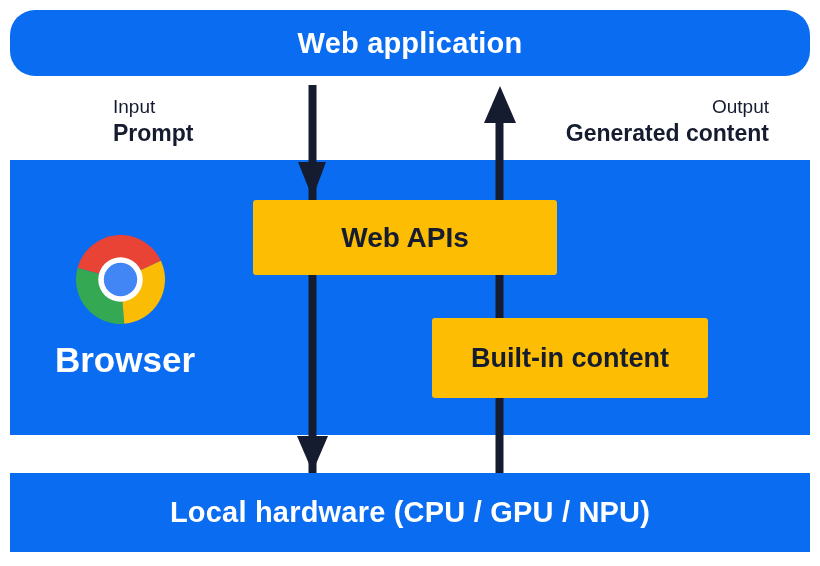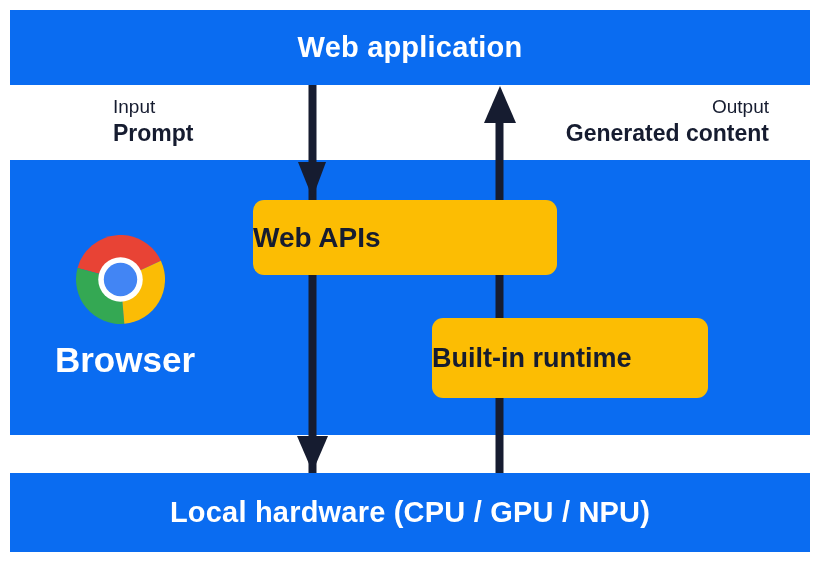--- a/index.html
+++ b/index.html
@@ -12,36 +12,36 @@
   }
   .layer{
     position:absolute;left:10px;width:800px;
     background:#0a6cf1;
     z-index:1;
     display:flex;align-items:center;justify-content:center;
   }
   .layer-title{
     color:#ffffff;font-weight:700;font-size:29px;letter-spacing:.2px;
   }
-  #layer-top{top:10px;height:75px;}
+  #layer-top{top:10px;height:66px;border-radius:25px;}
   #layer-middle{top:160px;height:275px;}
   #layer-bottom{top:473px;height:79px;}
 
   .io-label{position:absolute;top:96px;z-index:2;color:#161c30;display:flex;flex-direction:column;gap:3px;}
   #io-left{left:113px;text-align:left;}
   #io-right{right:51px;text-align:right;}
   .io-title{font-size:19px;font-weight:400;line-height:21px;}
   .io-value{font-size:23px;font-weight:700;line-height:26px;}
 
   #arrow-svg{position:absolute;left:0;top:0;z-index:2;}
 
   .yellow-box{
     position:absolute;z-index:3;
-    background:#fcbd03;border-radius:11px;
-    display:flex;flex-direction:column;align-items:flex-start;justify-content:center;
+    background:#fcbd03;border-radius:3px;
+    display:flex;flex-direction:column;align-items:center;justify-content:center;
     color:#161c30;font-weight:700;text-align:center;
   }
   #box-web-apis{left:253px;top:200px;width:304px;height:75px;font-size:28px;}
   #box-builtin{left:432px;top:318px;width:276px;height:80px;font-size:27px;line-height:35px;}
 
   #chrome-logo{position:absolute;left:76px;top:235px;z-index:3;}
   #browser-label{
     position:absolute;left:40px;top:340px;width:170px;z-index:3;
     text-align:center;color:#ffffff;font-size:35px;font-weight:700;
   }
@@ -79,21 +79,21 @@
     <g fill="#161c30">
       <rect x="495.5" y="122" width="8" height="351"></rect>
       <polygon points="484,123 516,123 500,86"></polygon>
     </g>
   </svg>
 
   <div class="yellow-box" id="box-web-apis">
     <span>Web APIs</span>
   </div>
   <div class="yellow-box" id="box-builtin">
-    <span>Built-in runtime</span>
+    <span>Built-in content</span>
   </div>
 
   <svg id="chrome-logo" width="89" height="89" viewBox="0 0 88 88">
     <path fill="#e84335" d="M44,44 L1.5,32.6 A44,44 0 0 1 83.9,25.4 Z"></path>
     <path fill="#34a853" d="M44,44 L1.5,32.6 A44,44 0 0 0 47.8,87.8 Z"></path>
     <path fill="#fbbc05" d="M44,44 L47.8,87.8 A44,44 0 0 0 83.9,25.4 Z"></path>
     <circle cx="44" cy="44" r="22" fill="#ffffff"></circle>
     <circle cx="44" cy="44" r="16.5" fill="#4285f4"></circle>
   </svg>
   <div id="browser-label">Browser</div>

